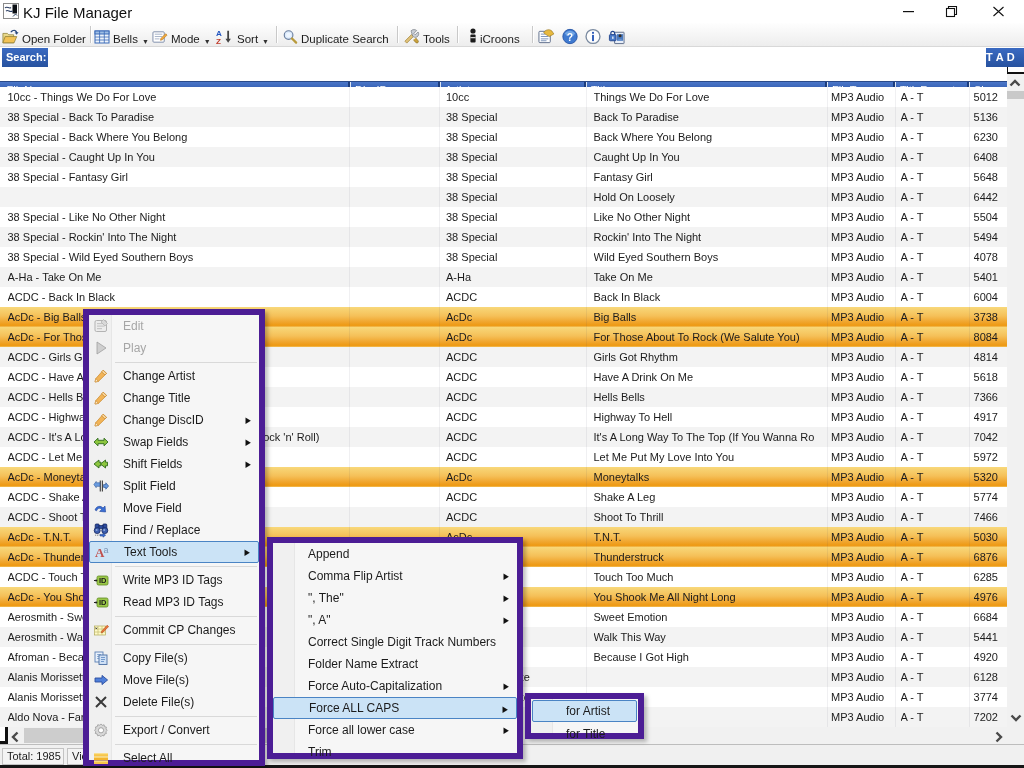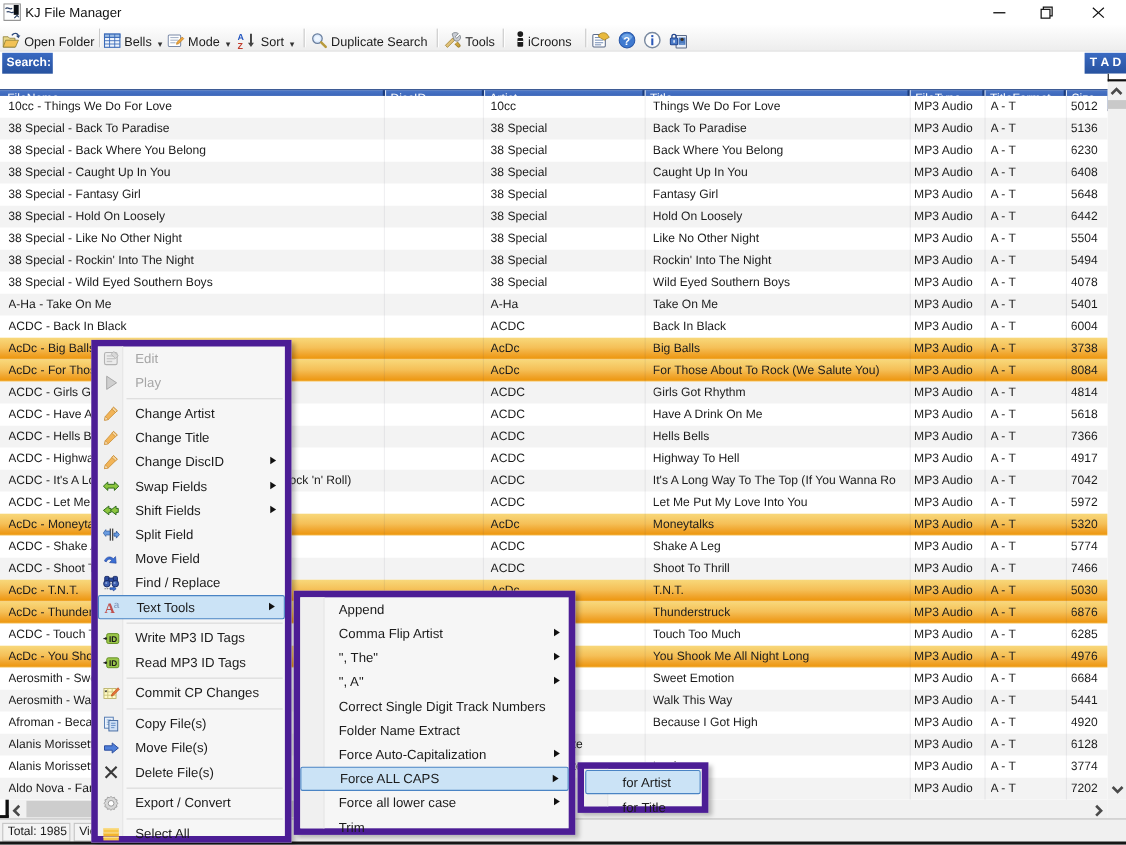--- a/index.html
+++ b/index.html
@@ -1,30 +1,30 @@
 <!DOCTYPE html>
 <html><head><meta charset="utf-8"><style>
 *{margin:0;padding:0;box-sizing:border-box}
 html,body{width:1024px;height:768px;overflow:hidden}
 body{font-family:"Liberation Sans",sans-serif;font-size:12px;position:relative;background:#fff;color:#1b1b1b}
 #win{position:absolute;left:0;top:0;width:1024px;height:768px;overflow:hidden}
 
 #title{position:absolute;left:0;top:0;width:1024px;height:23px;background:#fff}
 #appico{position:absolute;left:3px;top:3px;width:16px;height:16px}
-#tit{position:absolute;left:23px;top:4px;font-size:12px;color:#111}
+#tit{position:absolute;left:23px;top:4px;font-size:15px;color:#111}
 .wbtn{position:absolute;top:0;height:23px;width:45px;color:#222;text-align:center}
 
 #toolbar{position:absolute;left:0;top:23px;width:1024px;height:24px;background:linear-gradient(#fefefe,#ededed);border-bottom:1px solid #d8d8d8}
 .tbi{position:absolute;top:2px;height:20px;display:flex;align-items:flex-end;gap:3px;color:#1b1b1b;white-space:nowrap;font-size:11.5px}
 .tsep{position:absolute;top:3px;width:1px;height:17px;background:#c9c9c9;box-shadow:1px 0 0 #fff}
 .tdd{font-size:7px;color:#333;margin-left:1px}
 
 #searchrow{position:absolute;left:0;top:47px;width:1024px;height:20px;background:#fff}
 #slabel{position:absolute;left:2px;top:1px;width:46px;height:19px;background:linear-gradient(#3a6ac2,#27529f);color:#fff;font-weight:bold;padding-left:4px;line-height:19px;font-size:11px}
-#tad{position:absolute;left:986px;top:1px;width:38px;height:19px;background:linear-gradient(#3a6ac2,#27529f);color:#fff;font-weight:bold;text-align:center;line-height:19px;font-size:11px}
+#tad{position:absolute;left:986px;top:1px;width:38px;height:19px;background:linear-gradient(#3a6ac2,#27529f);color:#fff;font-weight:bold;text-align:left;line-height:19px;font-size:11px}
 #tadsub{position:absolute;left:1007px;top:67px;width:17px;height:6.5px;background:#fff;border-left:1.5px solid #111;border-bottom:2px solid #111}
 
 #header{position:absolute;left:0;top:81px;width:1007px;height:20px;background:linear-gradient(#4a76c8,#2f58ac 55%,#27509f);border-top:1px solid #2a4a8a;border-bottom:2px solid #0f1f48;color:#fff;font-weight:normal;font-size:11px}
 .hc{position:absolute;top:0px;height:17px;line-height:17px;padding-left:4px;border-left:1px solid #dce6f5;box-shadow:-2px 0 0 #1c3c7c}
 
 #rows{position:absolute;left:0;top:87px;width:1007px;height:640px;overflow:hidden;font-size:11px}
 .row{position:relative;width:1007px;height:20px;background:#fff}
 .row.alt{background:#f3f3f3}
 .row.sel{background:linear-gradient(#f8d87a,#f5c058 45%,#f0a52d 75%,#ee9913 92%,#f3c05a)}
 .row span{position:absolute;top:0;height:20px;line-height:20px;white-space:nowrap;overflow:hidden}
@@ -241,21 +241,20 @@
       </div>
 <div class="row ">
         <span class="c1">38 Special - Fantasy Girl</span>
         <span class="c3">38 Special</span>
         <span class="c4">Fantasy Girl</span>
         <span class="c5">MP3 Audio</span>
         <span class="c6">A - T</span>
         <span class="c7">5648</span>
       </div>
 <div class="row alt">
-        <span class="c1">38 Special - Hold On Loosely</span>
         <span class="c3">38 Special</span>
         <span class="c4">Hold On Loosely</span>
         <span class="c5">MP3 Audio</span>
         <span class="c6">A - T</span>
         <span class="c7">6442</span>
       </div>
 <div class="row ">
         <span class="c1">38 Special - Like No Other Night</span>
         <span class="c3">38 Special</span>
         <span class="c4">Like No Other Night</span>

